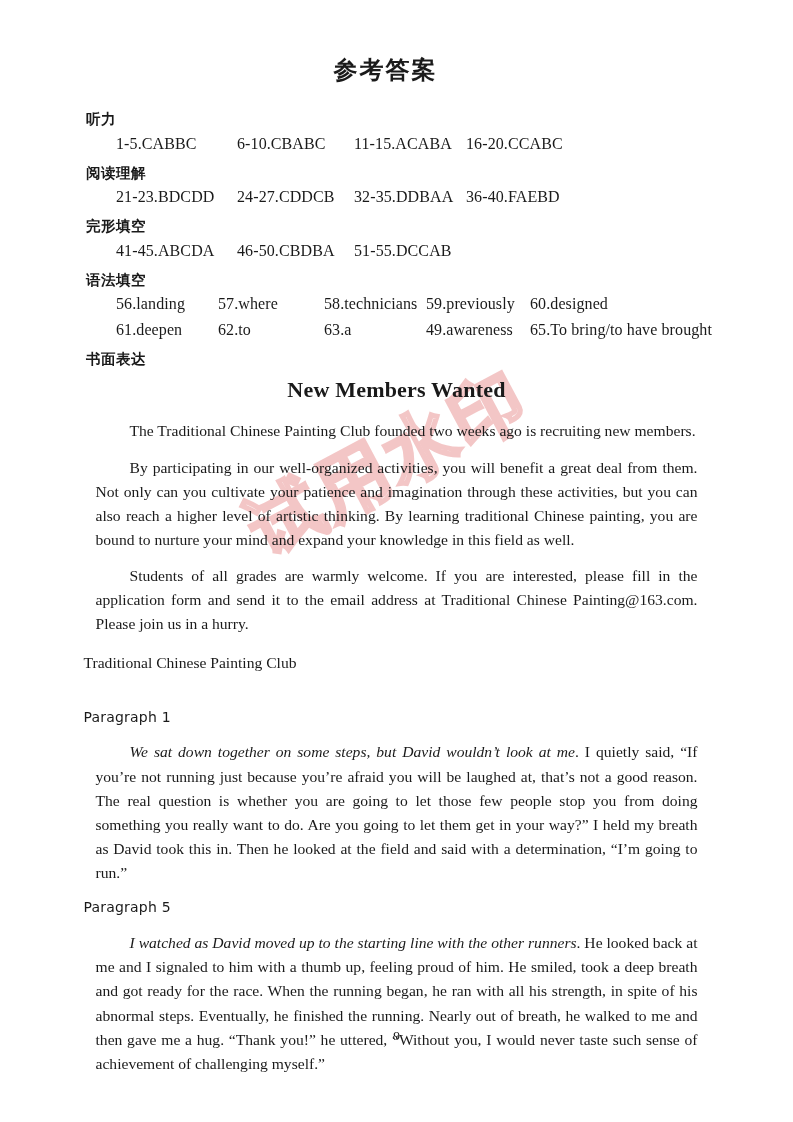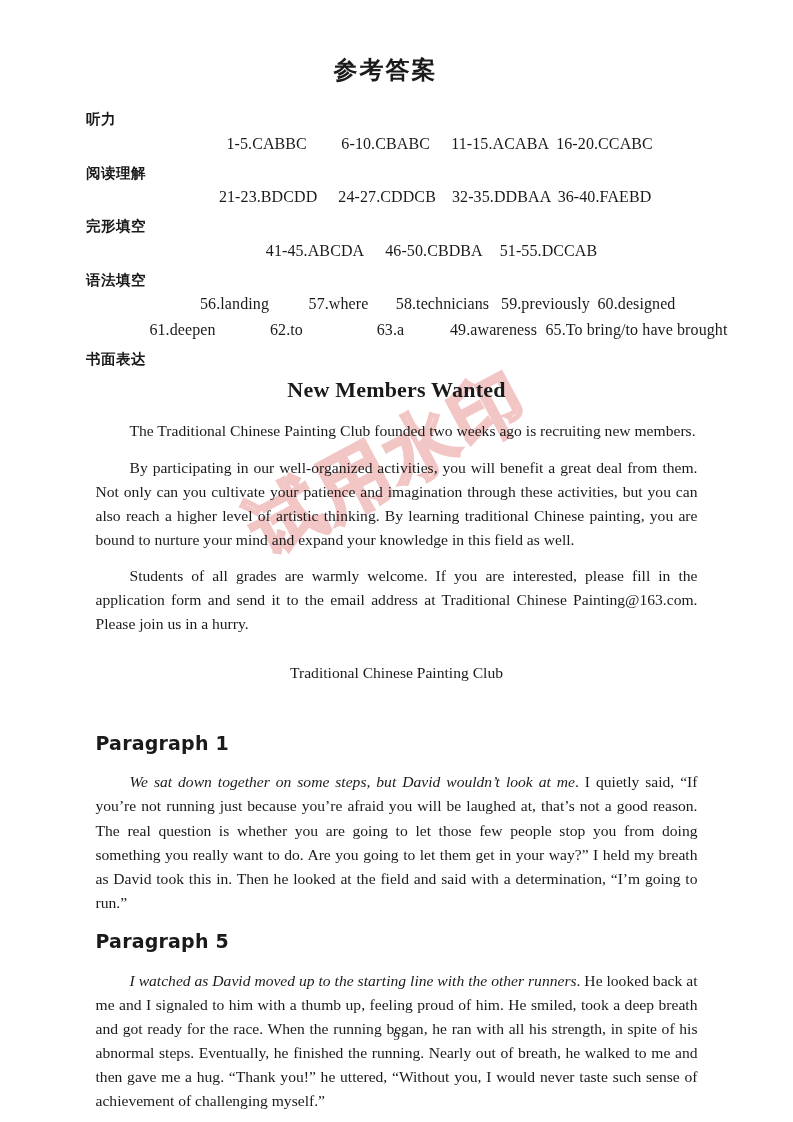--- a/index.html
+++ b/index.html
@@ -74,26 +74,25 @@
     font-family: "DejaVu Sans", sans-serif;
     font-weight: bold;
     font-size: 14.5px;
     letter-spacing: 0.5px;
     margin: 0;
     padding-left: 86px;
     line-height: 1.55;
   }
 
   .answer-row {
-    padding-left: 66px;
+    padding-left: 116px;
     font-size: 16px;
     line-height: 1.62;
     white-space: nowrap;
     letter-spacing: 0.1px;
-    text-align: center;
   }
   .answer-row .cell {
     display: inline-block;
     vertical-align: top;
   }
 
   
   .cols-ab .cell:nth-child(1) { width: 121px; }
   .cols-ab .cell:nth-child(2) { width: 117px; }
   .cols-ab .cell:nth-child(3) { width: 112px; }
@@ -120,30 +119,30 @@
     margin: 3px 0 2px 0;
     letter-spacing: 0.2px;
   }
   .para {
     margin: 12px;
     text-align: justify;
     text-indent: 34px;
     text-justify: inter-word;
   }
   .signature {
-    margin: 24px 0 0 0;
-    text-align: center;
+    margin: 14px 0 0 0;
+    text-align: left;
     text-indent: 0;
   }
 
   .para-label {
     font-family: "DejaVu Sans", sans-serif;
-    font-weight: bold;
-    font-size: 19px;
-    margin: 12px;
+    font-weight: normal;
+    font-size: 14px;
+    margin: 0;
     text-indent: 0;
     letter-spacing: 0.2px;
   }
   .lead-italic { font-style: italic; }
 
   .spacer-32 { height: 32px; }
   .spacer-8  { height: 8px; }
 
   .page-number {
     position: absolute;

